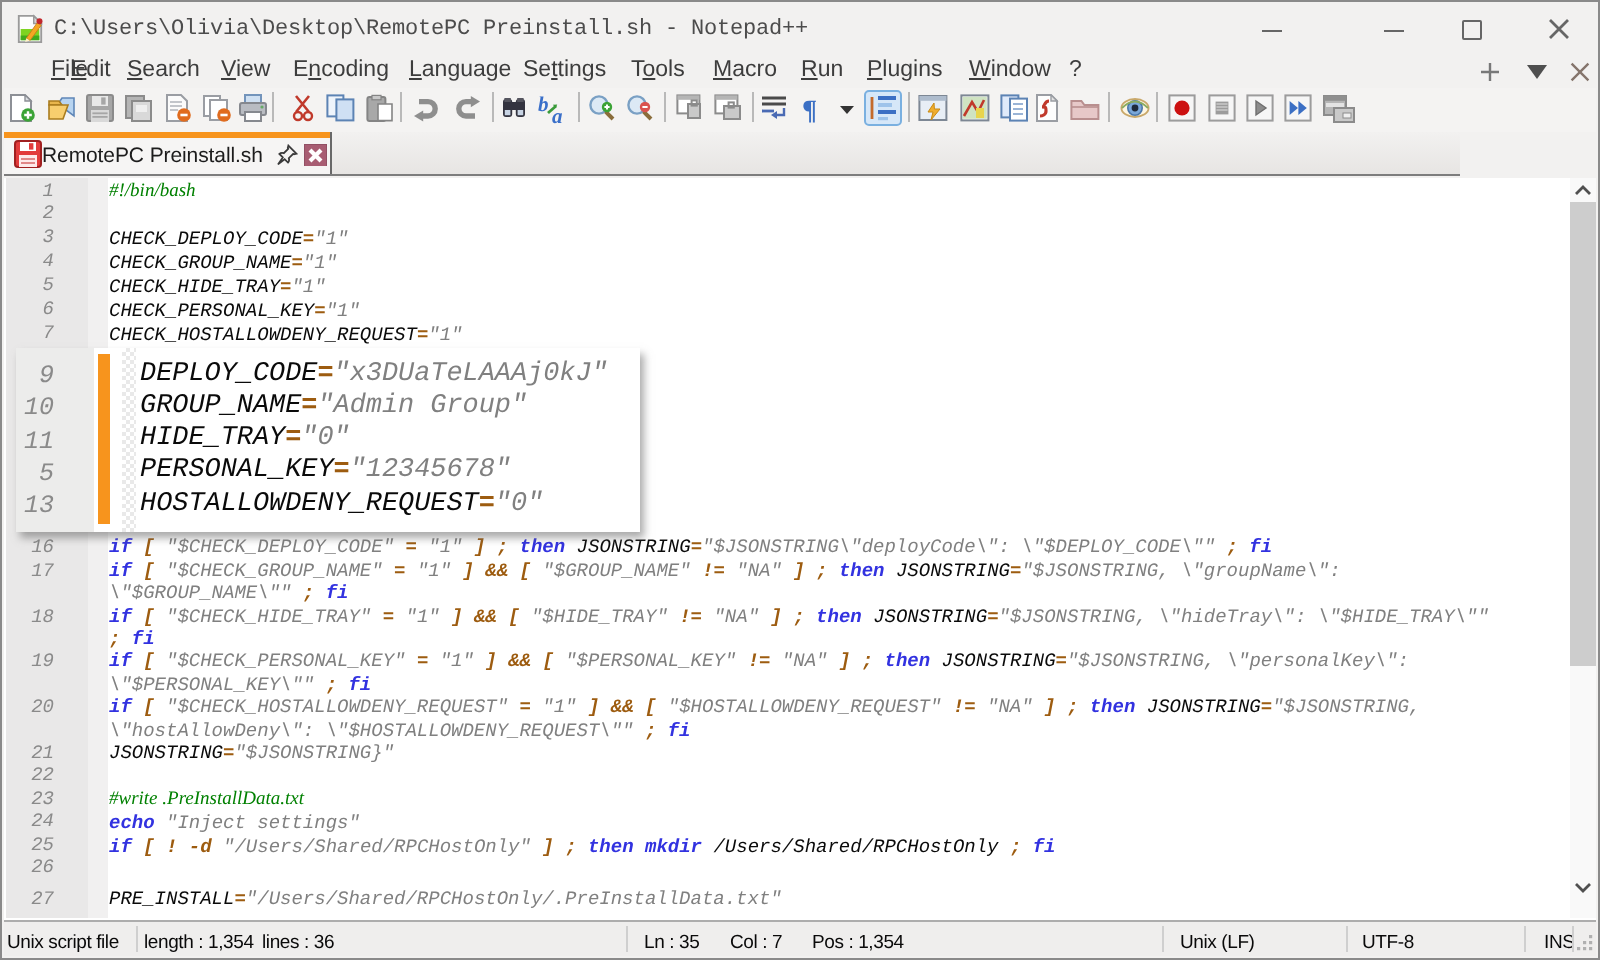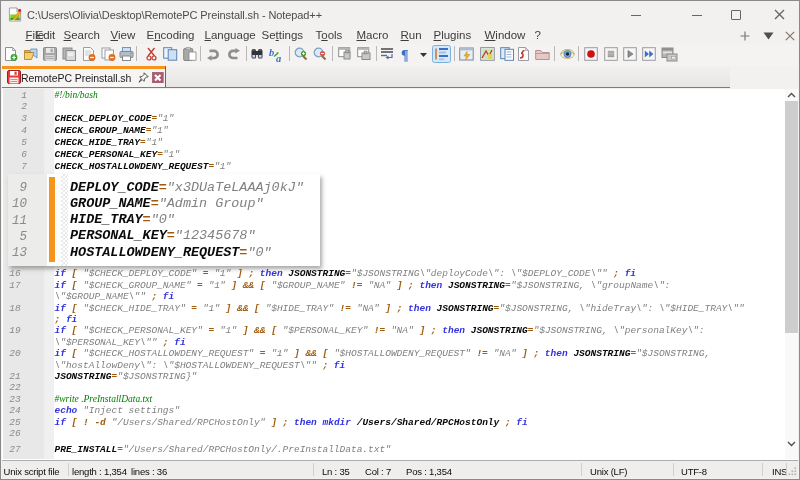--- a/index.html
+++ b/index.html
@@ -1,21 +1,21 @@
 <!DOCTYPE html>
 <html><head>
 <meta charset="utf-8">
 <style>
   * { margin:0; padding:0; box-sizing:border-box; }
   html,body { width:800px; height:480px; overflow:hidden; }
   body { font-family:"Liberation Sans",sans-serif; position:relative; background:#f2f1f0; }
   #frame { position:absolute; left:0; top:0; width:800px; height:480px; border:1px solid #8a8a8a; z-index:50; pointer-events:none; }
   
   #titlebar { position:absolute; left:2px; top:2px; width:796px; height:24px; background:#f2f1f0; }
-  #title-text { position:absolute; left:25px; top:6.5px; font-size:11px; letter-spacing:-0.1px; color:#4c4c4c; }
+  #title-text { position:absolute; left:25px; top:6.5px; font-size:11px; letter-spacing:-0.1px; color:#4c4c4c;font-family:Liberation Mono, monospace; }
   .wc { position:absolute; background:#666; }
   
   #menubar { position:absolute; left:0.5px; top:26px; width:796px; height:18px; background:#f2f1f0; font-size:11.5px; color:#3d3d3d; }
   #menubar span { position:absolute; top:3px; }
   #menubar u { text-decoration:underline; text-underline-offset:1px; }
   
   #toolbar { position:absolute; left:2px; top:44px; width:796px; height:22px; background:#f4f3f2; }
   .tb { position:absolute; top:47px; }
   .tsep { position:absolute; top:46px; width:1px; height:15px; background:#b9b9b9; }
   
@@ -23,29 +23,29 @@
   #tab { position:absolute; left:0px; top:0px; width:163.5px; height:21px; background:#f6f5f4; border-right:1.6px solid #686868; }
   #tab-orange { position:absolute; left:0; top:0; width:163px; height:3px; background:#f7941d; }
   #tab-title { position:absolute; left:19px; top:5.5px; font-size:10.5px; letter-spacing:-0.05px; color:#1c1c1c; }
   
   #editor { position:absolute; left:2px; top:89px; width:796px; height:370.5px; background:#fff; overflow:hidden; }
   #nummargin { position:absolute; left:1px; top:0; width:41px; height:370px; background:#e9e8e8; }
   #foldmargin { position:absolute; left:42px; top:0; width:10px; height:370px; background:#f1f0f0; }
   pre, .lnum, .ov-num { font-family:"Liberation Mono",monospace; font-style:italic; }
   .lnum { position:absolute; width:24px; text-align:right; color:#8a8a8a; font-size:9.5px; }
   .lnums-top { line-height:11.85px; }
-  .lnums-bot { line-height:11.4px;text-align:center; }
+  .lnums-bot { line-height:11.4px; }
   pre.code { position:absolute; left:52.5px; font-size:9.5px; color:#1a1a1a; }
   #code-top { top:0.5px; line-height:11.85px; }
   #code-bot { top:179.3px; line-height:11.4px; }
   #code-last { top:355.3px; line-height:11.4px; }
   .k { color:#3232e0; font-weight:bold; }
   .o { color:#9d5c10; font-weight:bold; }
   .s { color:#808080; }
-  .v { color:#0a0a0a; font-weight:bold; }
+  .v { color:#0a0a0a; font-weight:normal; }
   .c { color:#008000;font-family:Liberation Serif, serif; }
   
   #scroll { position:absolute; left:783px; top:0; width:13px; height:370px; background:#f9f9f9; }
   #sthumb { position:absolute; left:783px; top:12px; width:13px; height:232px; background:#cdcdcd; }
   
   #overlay { position:absolute; left:5.5px; top:85px; width:312px; height:92px; background:#fff; box-shadow:2px 3px 4px rgba(100,100,100,0.55); }
   #ov-nums { position:absolute; left:0; top:0; width:39px; height:92px; background:#ececeb; }
   #ov-bar { position:absolute; left:41.5px; top:3px; width:6px; height:85px; background:#f7941d; }
   #ov-checker { position:absolute; left:53.5px; top:0px; width:7px; height:92px;
      background-image:linear-gradient(45deg,#e9e9e9 25%,transparent 25%,transparent 75%,#e9e9e9 75%),linear-gradient(45deg,#e9e9e9 25%,transparent 25%,transparent 75%,#e9e9e9 75%);

